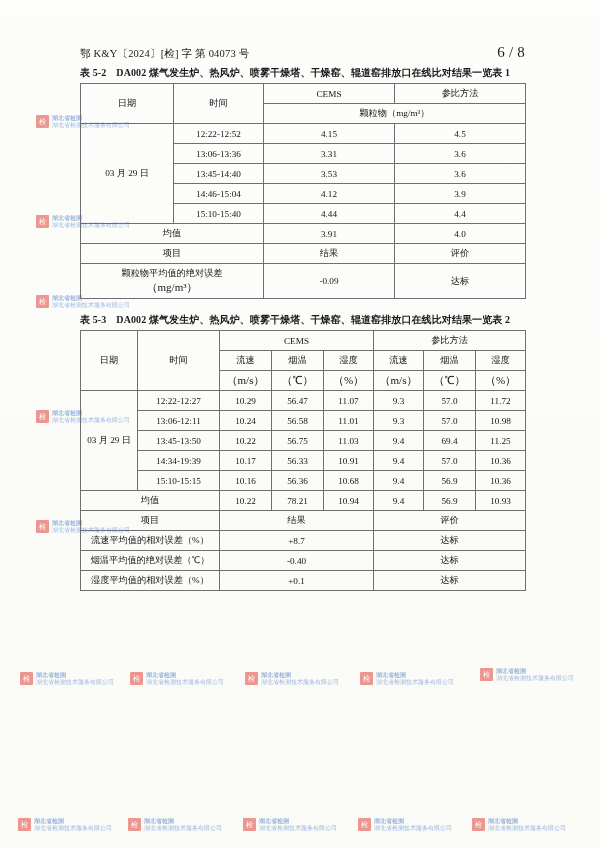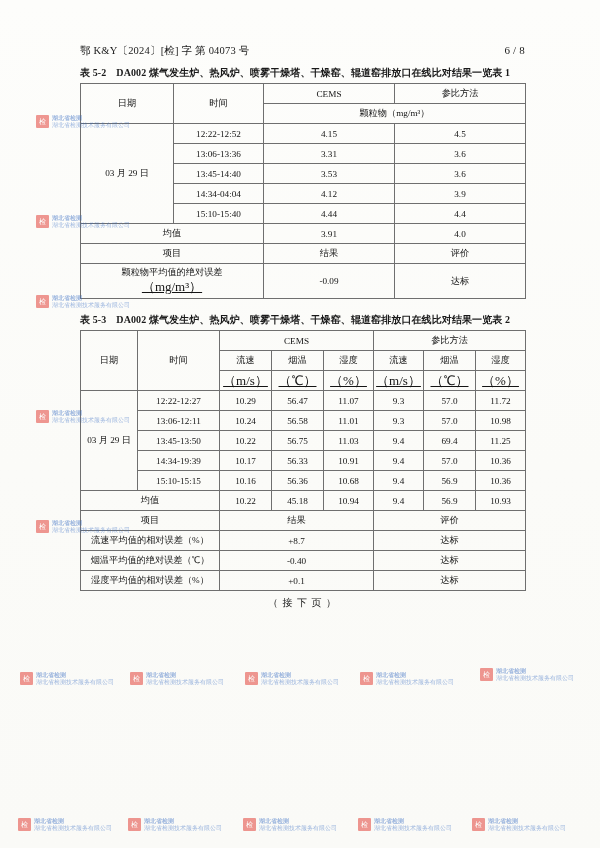--- a/index.html
+++ b/index.html
@@ -33,21 +33,21 @@
     left: 80px;
     top: 44px;
     width: 445px;
     display: flex;
     justify-content: space-between;
     align-items: baseline;
     font-size: 10.5px;
     letter-spacing: 0.2px;
   }
   .header .hdr-left { white-space: nowrap; }
-  .header .hdr-right { font-size: 11px; }
+  .header .hdr-right { font-size: 15px; }
 
   .table-block { position: absolute; left: 80px; width: 445px; }
   .tbl-caption {
     font-size: 10px;
     font-weight: bold;
     margin-bottom: 3px;
     white-space: nowrap;
     letter-spacing: 0.1px;
   }
   .tbl-caption .cap-no { margin-right: 10px; }
@@ -61,21 +61,21 @@
   table.doc td, table.doc th {
     border: 0.8px solid #6f6f6f;
     text-align: center;
     vertical-align: middle;
     padding: 0;
     height: 19px;
     font-weight: normal;
     color: #141414;
   }
   .t1 td, .t1 th { height: 21px; }
-  .unit { font-size: 13px; text-decoration: underline; }
+  .unit { font-size: 11px; }
 
   .foot-note {
     position: absolute;
     left: 80px;
     width: 445px;
     text-align: center;
     font-size: 10px;
     letter-spacing: 1px;
   }
 
@@ -149,21 +149,21 @@
           <td>13:06-13:36</td>
           <td>3.31</td>
           <td>3.6</td>
         </tr>
         <tr>
           <td>13:45-14:40</td>
           <td>3.53</td>
           <td>3.6</td>
         </tr>
         <tr>
-          <td>14:34-04:04</td>
+          <td>14:46-15:04</td>
           <td>4.12</td>
           <td>3.9</td>
         </tr>
         <tr>
           <td>15:10-15:40</td>
           <td>4.44</td>
           <td>4.4</td>
         </tr>
         <tr>
           <td colspan="2">均值</td>
@@ -268,21 +268,21 @@
           <td>10.16</td>
           <td>56.36</td>
           <td>10.68</td>
           <td>9.4</td>
           <td>56.9</td>
           <td>10.36</td>
         </tr>
         <tr>
           <td colspan="2">均值</td>
           <td>10.22</td>
-          <td>45.18</td>
+          <td>78.21</td>
           <td>10.94</td>
           <td>9.4</td>
           <td>56.9</td>
           <td>10.93</td>
         </tr>
         <tr>
           <td colspan="2">项目</td>
           <td colspan="3">结果</td>
           <td colspan="3">评价</td>
         </tr>
@@ -298,21 +298,20 @@
         </tr>
         <tr>
           <td colspan="2">湿度平均值的相对误差（%）</td>
           <td colspan="3">+0.1</td>
           <td colspan="3">达标</td>
         </tr>
       </tbody>
     </table>
   </div>
 
-  <div class="foot-note" style="top:596px;">（ 接 下 页 ）</div>
 
   <div class="wm" style="left:36px; top:115px;">
     <div class="wm-badge">检</div>
     <div class="wm-text">
       <b>湖北省检测</b>
       <span>湖北省检测技术服务有限公司</span>
     </div>
   </div>
   <div class="wm" style="left:36px; top:215px;">
     <div class="wm-badge">检</div>

